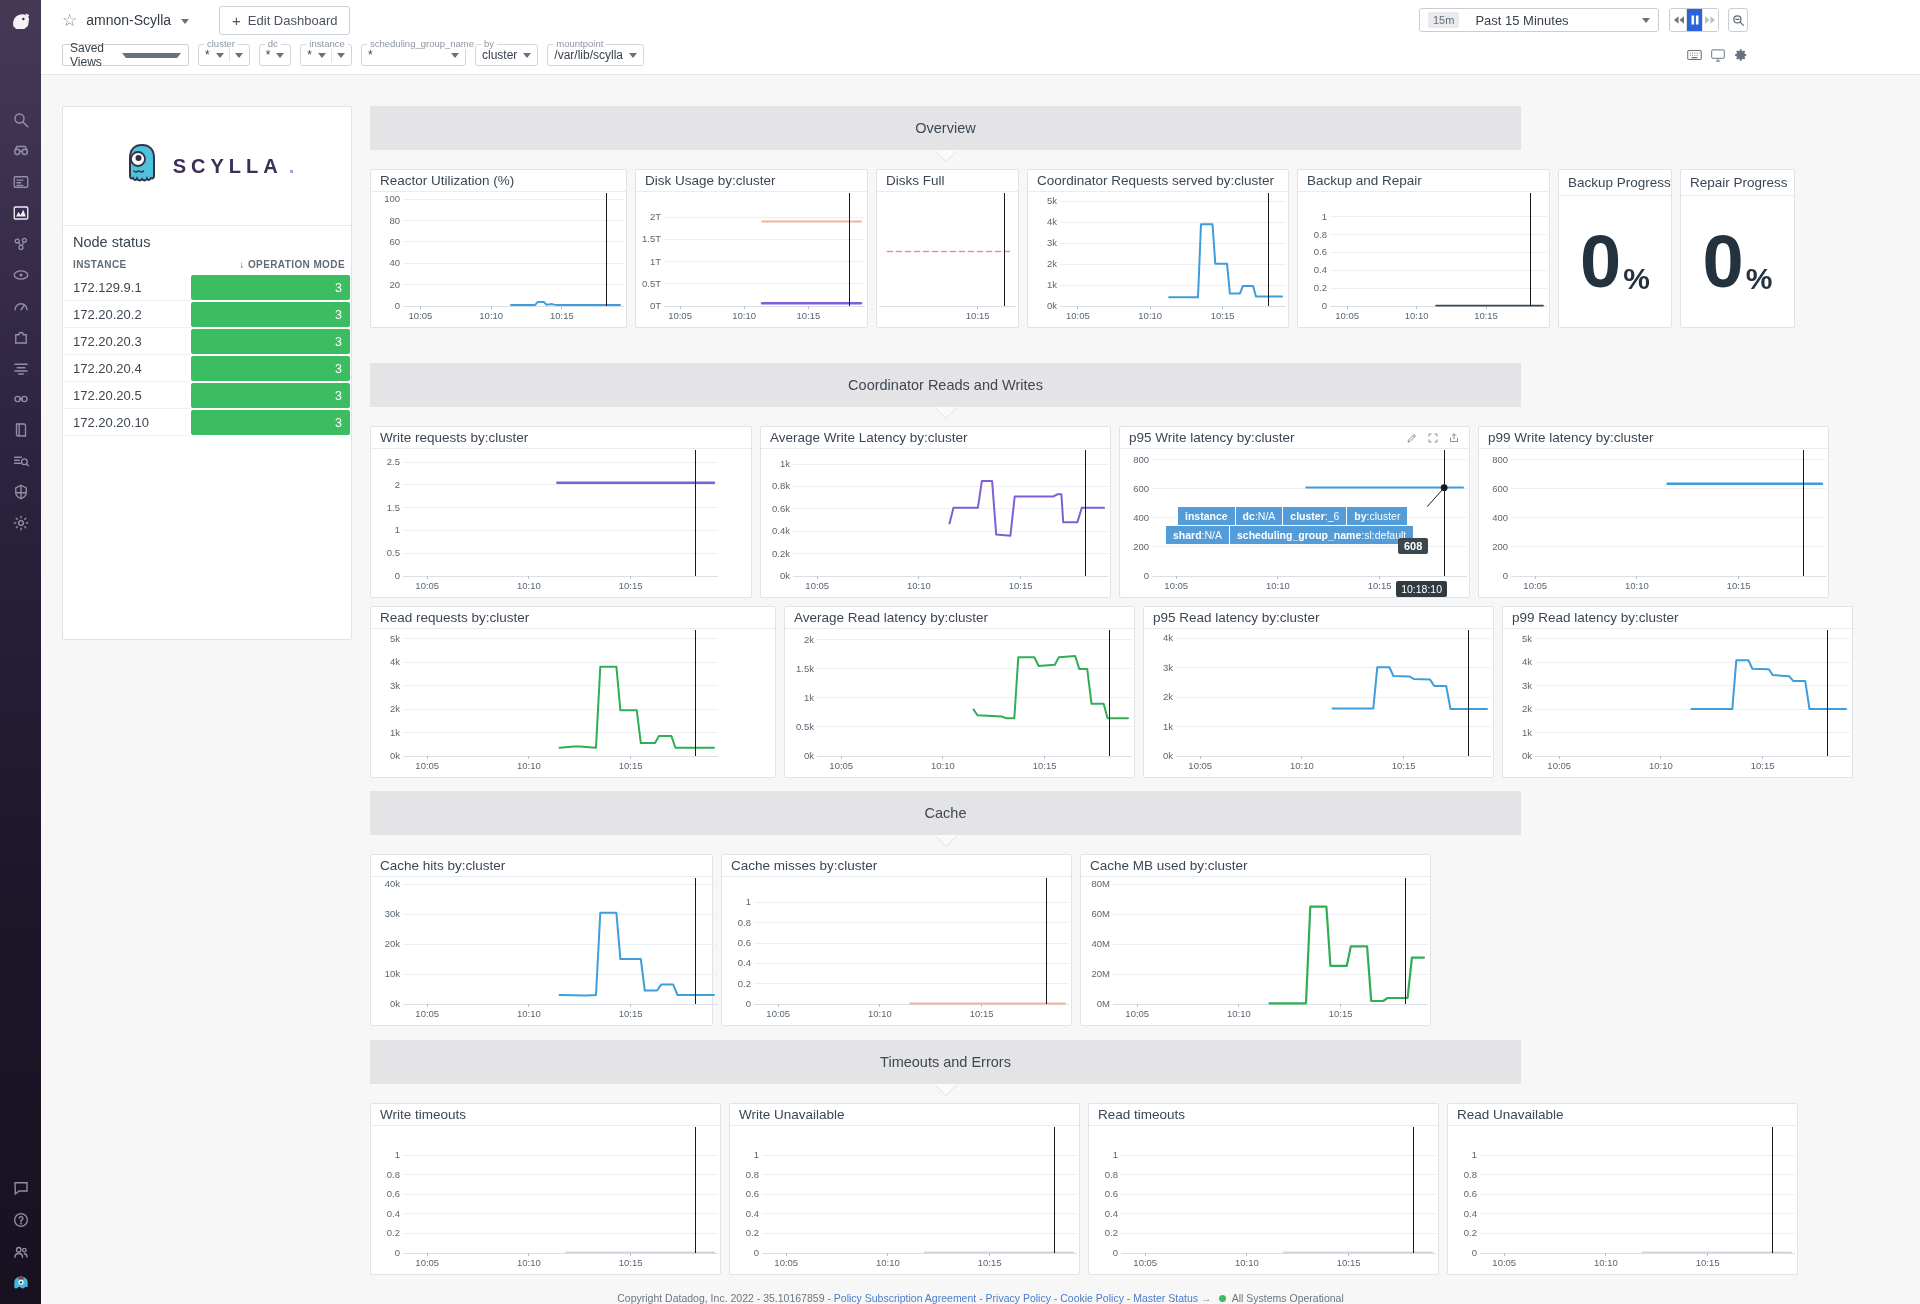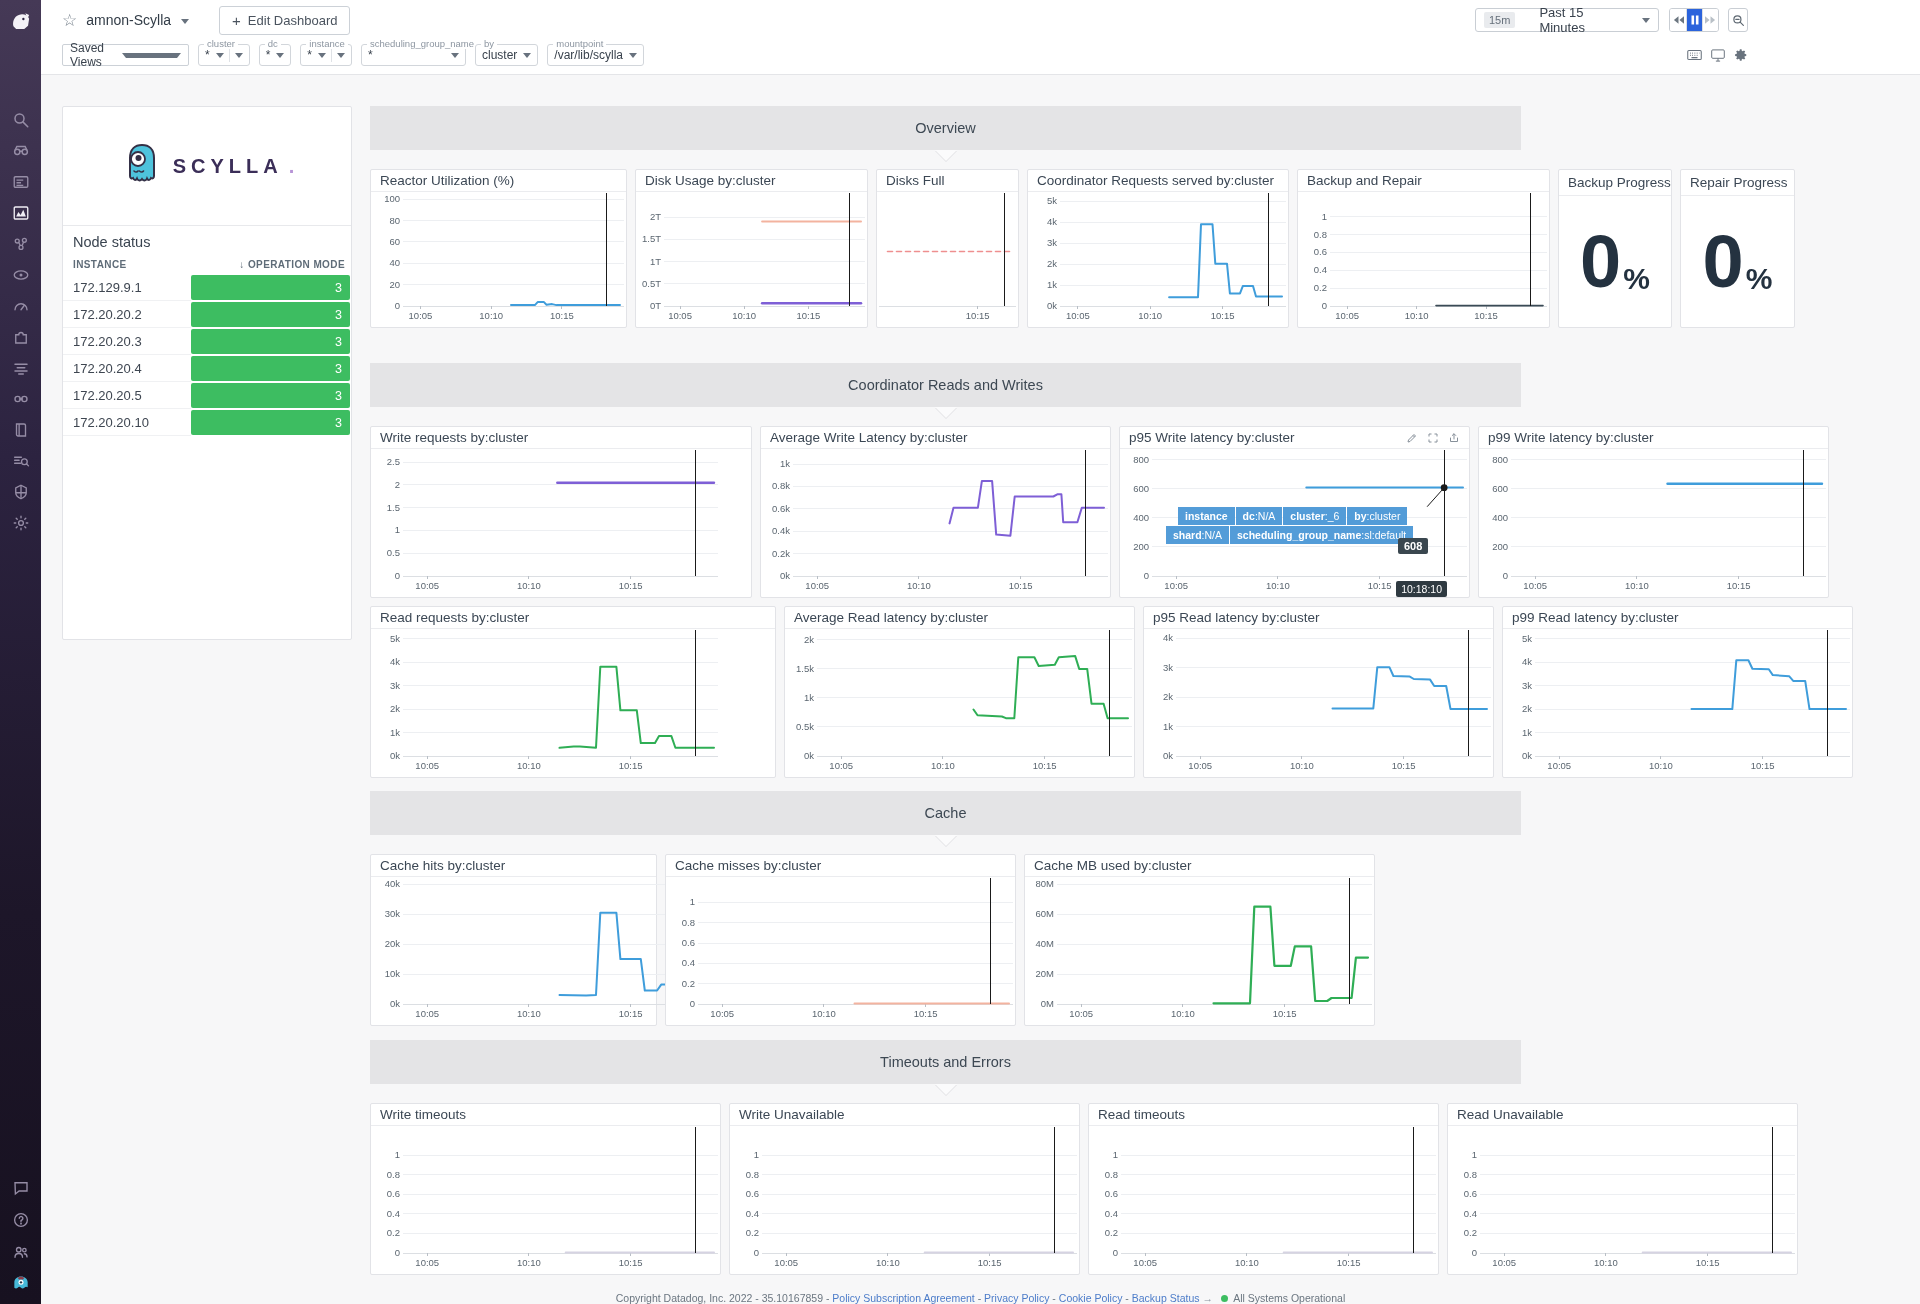--- a/index.html
+++ b/index.html
@@ -24,22 +24,22 @@
   .hrow1 { height:40px; display:flex; align-items:center; }
   .star { color:#7d8791; font-size:17px; margin-right:9px; cursor:pointer; }
   .dash-title { font-size:14px; color:#323c47; font-weight:400; }
   .title-caret { margin:3px 0 0 10px; }
   .caret { width:0; height:0; border-left:4px solid transparent; border-right:4px solid transparent;
     border-top:5px solid #68727e; display:inline-block; }
   .edit-btn { margin-left:30px; border:1px solid #ccd1d7; border-radius:3px; background:#fff;
     font-size:13px; color:#4a535e; padding:5px 12px; display:flex; align-items:center; gap:7px; cursor:pointer; }
   .edit-btn .plus { font-size:15px; color:#4a535e; }
   .hspacer { flex:1; }
-  .timebox { border:1px solid #c9ced4; border-radius:3px; height:24px; width:184px;
-    display:flex; align-items:center; padding:0 8px; gap:24px; cursor:pointer; background:#fff; }
+  .timebox { border:1px solid #c9ced4; border-radius:3px; height:24px; width:240px;
+    display:flex; align-items:center; padding:0 8px; gap:16px; cursor:pointer; background:#fff; }
   .time-chip { background:#e9ebee; color:#66707b; border-radius:2px; font-size:11px; padding:2px 5px; }
   .time-label { font-size:13px; color:#39424d; flex:1; }
   .playgroup { display:flex; margin-left:10px; border:1px solid #c9ced4; border-radius:3px; overflow:hidden; height:24px; }
   .playbtn { width:16px; height:22px; display:flex; align-items:center; justify-content:center;
     background:#fff; cursor:pointer; color:#6c7680; }
   .playbtn + .playbtn { border-left:1px solid #dcdfe3; }
   .playbtn.active { background:#2b63dc; color:#fff; }
   .zoomout-btn { margin-left:9px; width:20px; height:24px; border:1px solid #c9ced4; border-radius:3px;
     background:#fff; display:flex; align-items:center; justify-content:center; color:#5d6771; cursor:pointer; }
   .hrow2 { height:34px; display:flex; align-items:flex-start; gap:9px; padding-bottom:4px; }
@@ -740,21 +740,21 @@
                   <text x="259.57" y="140" text-anchor="middle" font-size="9.5" fill="#5b6670">10:15</text>
                   <polyline points="188.5,80.1 229.3,80.1 233.3,31.3 245.4,31.3 249.4,39.7 265.8,40.2 269.8,46.1 286.1,47.2 290.2,51.9 302.2,51.9 306.5,80.1 343.0,80.1" fill="none" stroke="#3f9ddb" stroke-width="2" stroke-linejoin="round" stroke-linecap="round"></polyline>
                   <line x1="324.151" y1="1" x2="324.151" y2="127" stroke="#1a1a1a" stroke-width="1" shape-rendering="crispEdges"></line>
                 </svg></div>
             </div>
           </div>
           <div class="section-bar" style="margin-bottom: 19px;">
             <span>Cache</span>
           </div>
           <div class="chart-row" style="margin-bottom: 14px;">
-            <div class="card chart-card" style="width: 287px; height: 172px; text-align: center;">
+            <div class="card chart-card" style="width: 343px; height: 172px; text-align: center;">
               <div class="chart-title">Cache hits by:cluster</div>
               <div class="plot"><svg width="349" height="144" viewBox="0 0 349 144">
                   <line x1="32" y1="127" x2="347" y2="127" stroke="#dcdfe3" stroke-width="1" shape-rendering="crispEdges"></line>
                   <text x="29" y="130" text-anchor="end" font-size="9.5" fill="#5b6670">0k</text>
                   <line x1="32" y1="97.09803921568627" x2="347" y2="97.09803921568627" stroke="#edeff2" stroke-width="1" shape-rendering="crispEdges"></line>
                   <text x="29" y="100.09803921568627" text-anchor="end" font-size="9.5" fill="#5b6670">10k</text>
                   <line x1="32" y1="67.19607843137254" x2="347" y2="67.19607843137254" stroke="#edeff2" stroke-width="1" shape-rendering="crispEdges"></line>
                   <text x="29" y="70.19607843137254" text-anchor="end" font-size="9.5" fill="#5b6670">20k</text>
                   <line x1="32" y1="37.29411764705882" x2="347" y2="37.29411764705882" stroke="#edeff2" stroke-width="1" shape-rendering="crispEdges"></line>
                   <text x="29" y="40.29411764705882" text-anchor="end" font-size="9.5" fill="#5b6670">30k</text>
@@ -922,19 +922,19 @@
                   <polyline points="194.7,126.6 343.0,126.6" fill="none" stroke="#d6d3e2" stroke-width="2" stroke-linejoin="round" stroke-linecap="round"></polyline>
                   <line x1="324.151" y1="1" x2="324.151" y2="127" stroke="#1a1a1a" stroke-width="1" shape-rendering="crispEdges"></line>
                 </svg></div>
             </div>
           </div>
         </div>
     </div>
 
     <div class="footer">
       <span>Copyright Datadog, Inc. 2022 - 35.10167859 -</span>
-      <span id="footer-links"> <a>Policy Subscription Agreement</a> - <a>Privacy Policy</a> - <a>Cookie Policy</a> - <a>Backup Status</a> </span>
+      <span id="footer-links"> <a>Policy Subscription Agreement</a> - <a>Privacy Policy</a> - <a>Cookie Policy</a> - <a>Master Status</a> </span>
       <span class="arrow">→</span>
       <span class="dot"></span>
       <span>All Systems Operational</span>
     </div>
   </div>
 </div>
 
 </body></html>

